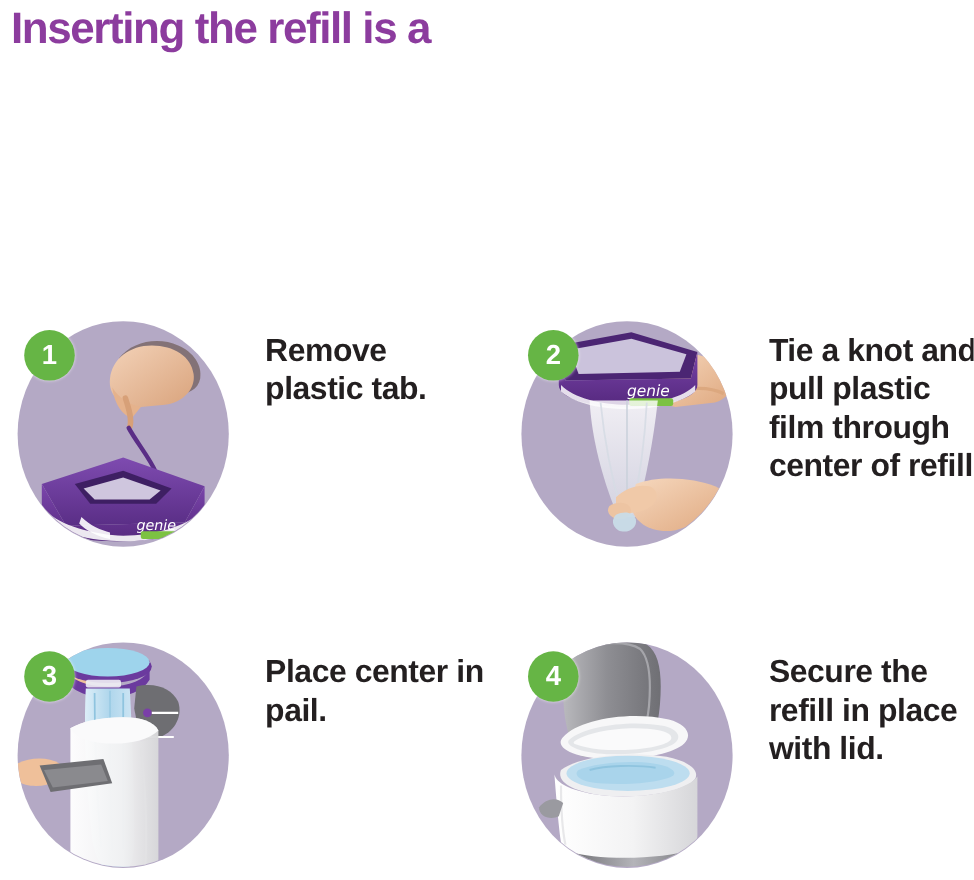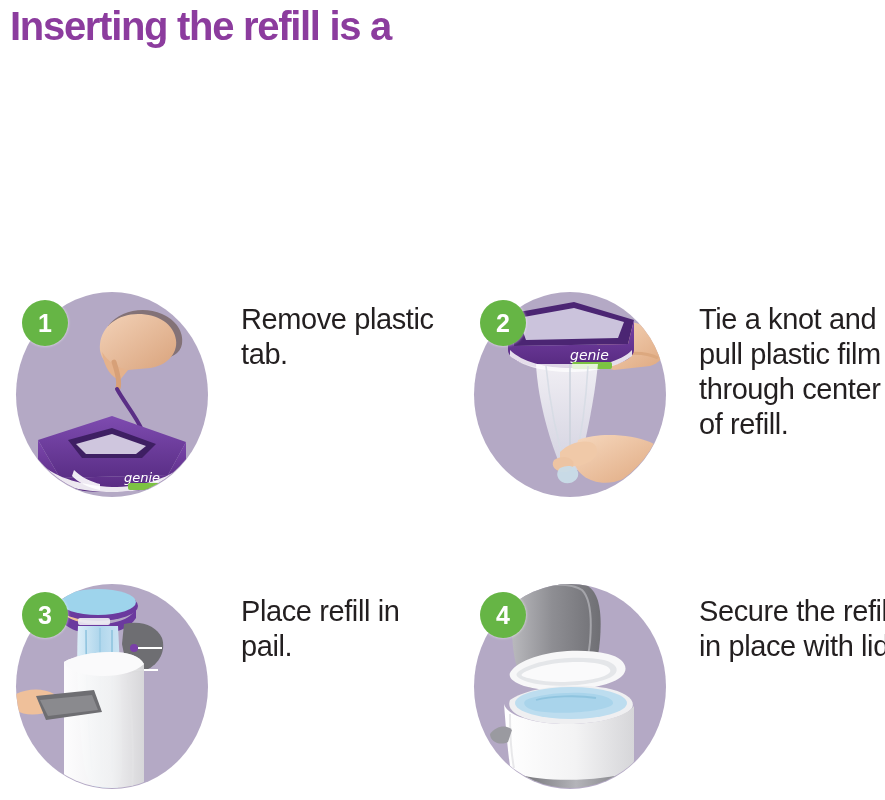--- a/index.html
+++ b/index.html
@@ -89,21 +89,21 @@
 
   .step-text {
     position: absolute;
     left: 233px; top: 14px;
     width: 205px;
     font-family: "Liberation Sans", sans-serif;
     font-size: 29px;
     line-height: 35px;
     letter-spacing: -0.4px;
     color: #231f20;
-    font-weight: 400;
+    font-weight: 700;
   }
   .step-c2 .step-text { left: 233px; width: 200px; }
 
   .clip-circle { clip-path: ellipse(96px 102px at 96px 102px); text-align: center; }
 </style>
 </head>
 <body>
 
 <div class="page">
 
@@ -252,21 +252,21 @@
               <path d="M112 96 C116 130 118 170 116 206" stroke="#E2E2E4" stroke-width="2" fill="none"></path>
 
               <path d="M0 110 C12 104 28 104 38 110 L36 126 C24 132 8 132 0 126 Z" fill="#EFC09A"></path>
               <path d="M20 112 L78 106 L86 128 L30 136 Z" fill="#6E6E72"></path>
               <path d="M24 116 L76 111 L82 126 L32 132 Z" fill="#8A8A8E"></path>
             </g>
           </svg>
         </div>
         <div class="badge">3</div>
       </div>
-      <div class="step-text">Place refill in pail.</div>
+      <div class="step-text">Place center in pail.</div>
     </div>
 
     <div class="step step-r2 step-c2">
       <div class="circle-wrap">
         <div class="circle-bg"></div>
         <div class="photo">
           <svg width="192" height="215" viewBox="0 0 192 215">
             <defs>
               <clipPath id="cl4">
                   <ellipse cx="96" cy="102" rx="96" ry="102"></ellipse>

